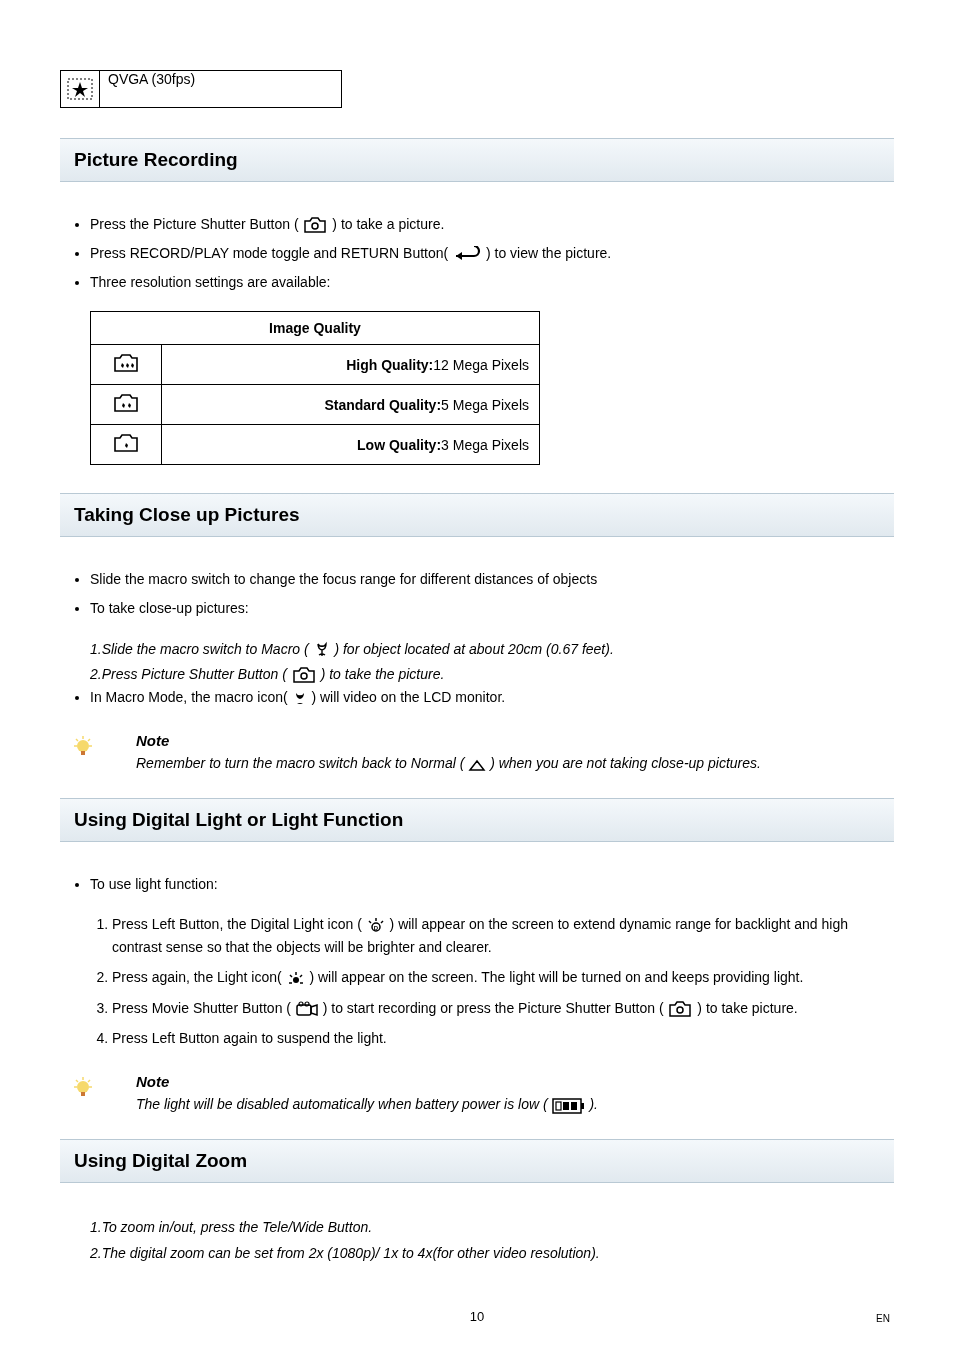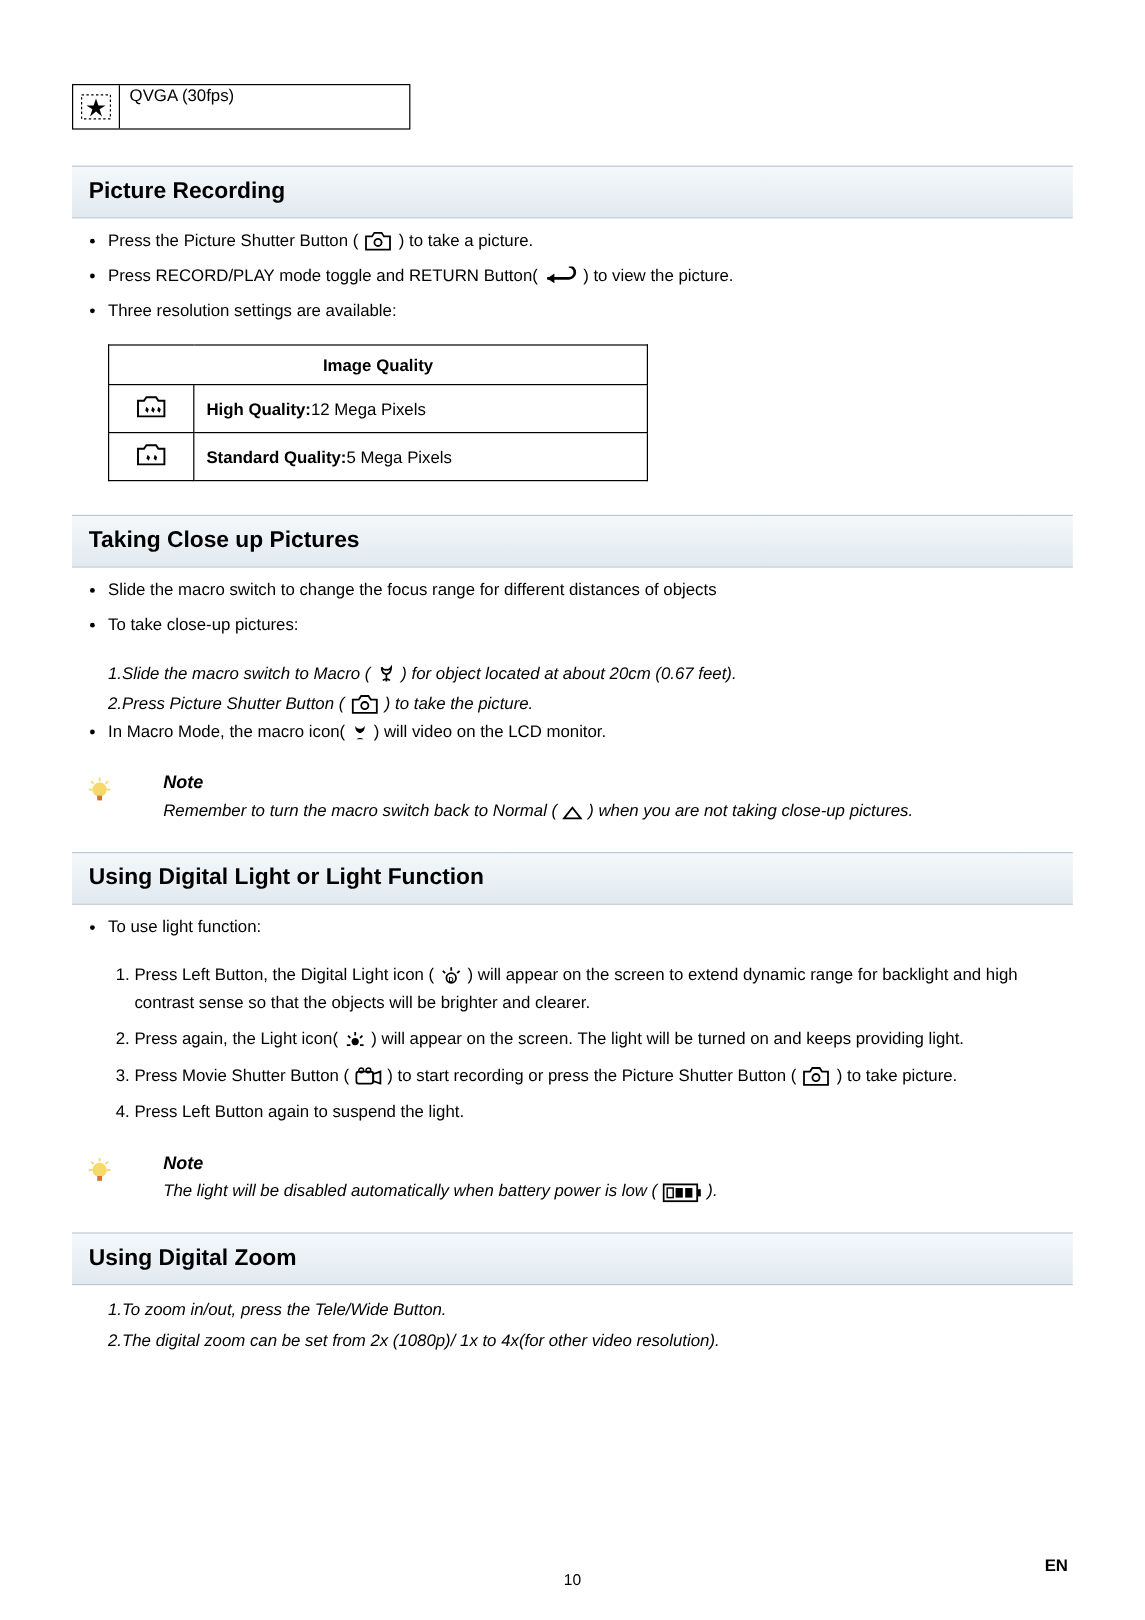--- a/index.html
+++ b/index.html
@@ -35,21 +35,21 @@
     height: 100%;
     box-sizing: border-box;
   }
   .section-header {
     background: linear-gradient(to bottom, #f4f8fb 0%, #e1e9ef 100%);
     border-top: 1px solid #b9c9d4;
     border-bottom: 1px solid #b9c9d4;
     padding: 10px 14px;
     font-size: 19px;
     font-weight: bold;
-    margin-bottom: 8px;
+    margin-bottom: 32px;
   }
   ul.main-list {
     list-style: disc;
     padding-left: 30px;
     margin: 0 0 18px 0;
   }
   ul.main-list > li {
     margin-bottom: 8px;
     line-height: 1.5;
   }
@@ -69,21 +69,21 @@
   table.quality {
     border-collapse: collapse;
     margin-left: 30px;
     margin-bottom: 28px;
     width: 450px;
     border-radius: 19px;
   }
   table.quality th, table.quality td {
     border: 1px solid #000;
     padding: 8px 10px;
-    text-align: left;
+    text-align: right;
     font-size: 14px;
   }
   table.quality th {
     text-align: center;
     font-weight: bold;
   }
   table.quality .icon-cell {
     width: 50px;
     text-align: center;
   }
@@ -121,23 +121,22 @@
     position: absolute;
     bottom: 26px;
     left: 0;
     right: 0;
     text-align: center;
     font-size: 13px;
   }
   .footer .en {
     position: absolute;
     right: 64px;
-    bottom: 12px;
-    font-size: 14px;
-    font-weight: bold;
+    bottom: 0;
+    font-size: 10px;
   }
 </style>
 </head>
 <body>
 
 <div class="page">
 
   
   <div class="qvga-box">
     <div class="qvga-icon-cell">
@@ -189,20 +188,29 @@
     <tr>
       <td class="icon-cell">
         <svg width="26" height="20" viewBox="0 0 26 20">
               <path d="M2 5 h5 l2 -3 h8 l2 3 h5 v13 h-22 z" fill="none" stroke="#000" stroke-width="1.6"></path>
               <polygon points="9,13 10,10 12,12 11,15" fill="#000"></polygon>
               <polygon points="15,13 16,10 18,12 17,15" fill="#000"></polygon>
             </svg>
       </td>
       <td><b>Standard Quality:</b><span>5 Mega Pixels</span></td>
     </tr>
+    <tr>
+      <td class="icon-cell">
+        <svg width="26" height="20" viewBox="0 0 26 20">
+              <path d="M2 5 h5 l2 -3 h8 l2 3 h5 v13 h-22 z" fill="none" stroke="#000" stroke-width="1.6"></path>
+              <polygon points="12,13 13,10 15,12 14,15" fill="#000"></polygon>
+            </svg>
+      </td>
+      <td><b>Low Quality:</b><span>3 Mega Pixels</span></td>
+    </tr>
   </tbody>
     </table>
 
   
   <div class="section-header">Taking Close up Pictures</div>
   <ul class="main-list">
     <li>Slide the macro switch to change the focus range for different distances of objects</li>
     <li>To take close-up pictures:</li>
   </ul>
   <div class="sub-indent">

